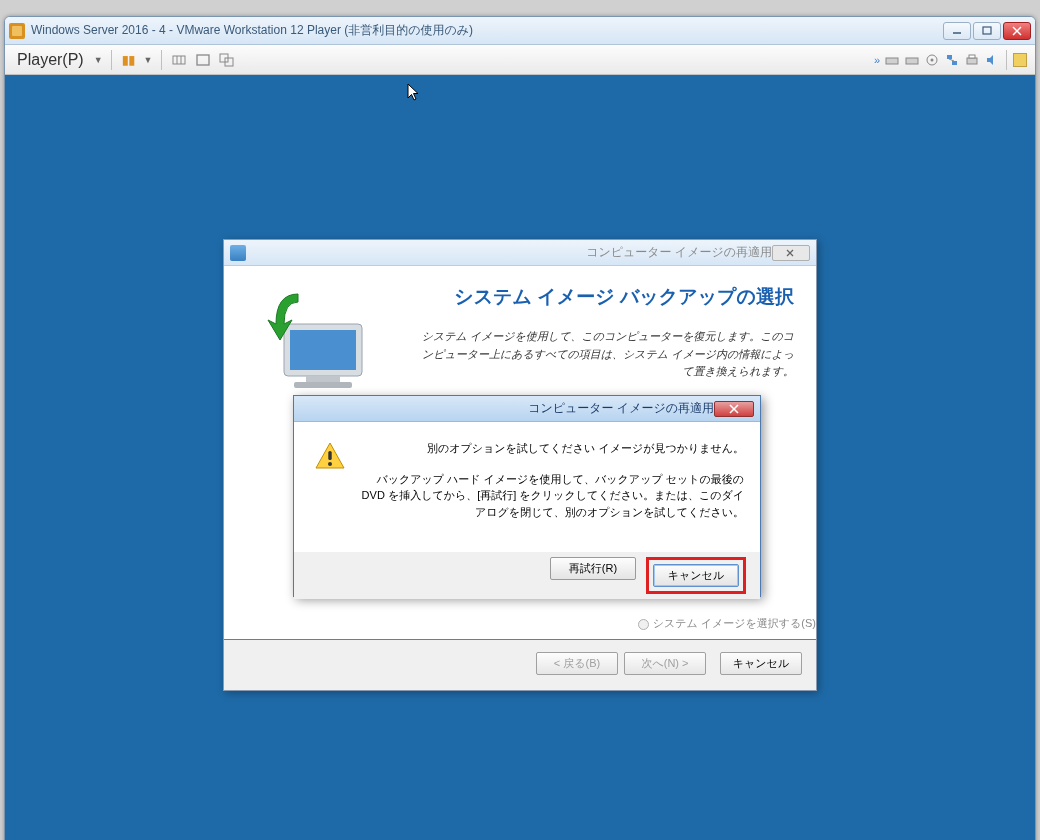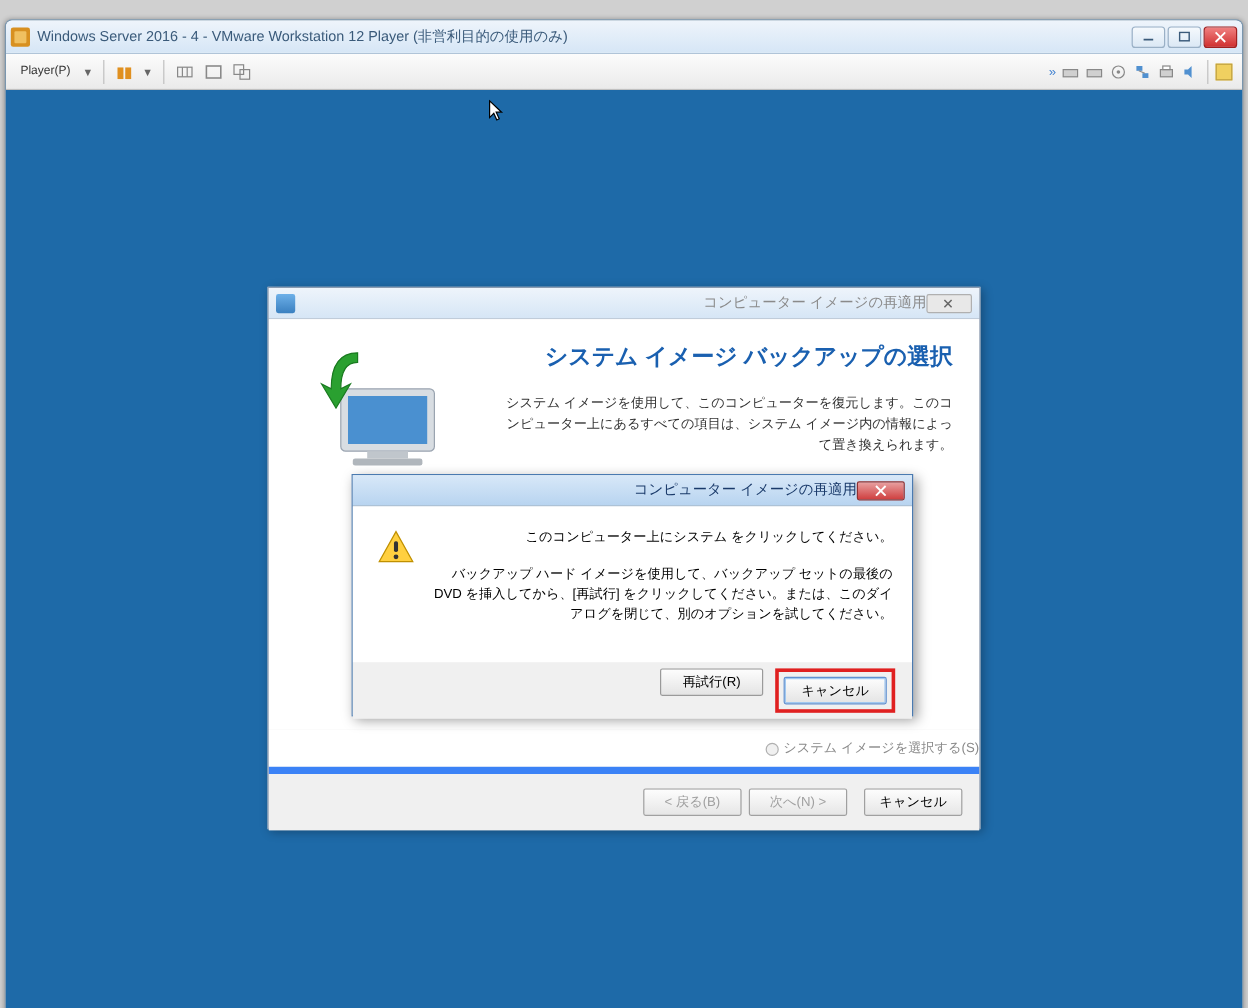--- a/index.html
+++ b/index.html
@@ -63,21 +63,21 @@
     
     .vmware-toolbar {
       height: 30px;
       background: linear-gradient(#fcfcfc, #eaeaea);
       border-bottom: 1px solid #c0c0c0;
       display: flex;
       align-items: center;
       padding: 0 8px;
       gap: 6px;
     }
-    .tb-player { font-size: 10px; color: #333; padding: 2px 4px; text-align: center; }
+    .tb-player { font-size: 16px; color: #333; padding: 2px 4px; text-align: center; }
     .tb-divider { width: 1px; height: 20px; background: #c0c0c0; margin: 0 2px; }
     .tb-icon {
       width: 18px; height: 18px;
       display: flex; align-items: center; justify-content: center;
       color: #666;
     }
     .tb-pause { color: #e09020; font-weight: bold; }
     .tb-right { margin-left: auto; display: flex; gap: 4px; align-items: center; }
     .tb-small {
       width: 16px; height: 16px;
@@ -133,41 +133,41 @@
       width: 150px; height: 120px;
       flex-shrink: 0;
       position: relative;
     }
     .wizard-text { flex: 1; }
     .wizard-heading {
       font-size: 19px; font-weight: bold; color: #1a60b0;
       margin-bottom: 18px;
     }
     .wizard-para {
-      font-size: 11px; color: #333; line-height: 1.6;
+      font-size: 11px; color: #333; line-height: 1.6; font-style: italic;
     }
     
     .wizard-radio-row {
       padding: 8px 0 8px 88px;
       font-size: 11px;
       color: #8a8a8a;
       background: #fff;
     }
     .radio-circle {
       display: inline-block;
       width: 11px; height: 11px;
       border: 1px solid #b0b0b0;
       border-radius: 50%;
       background: #f0f0f0;
       vertical-align: middle;
       margin-right: 4px;
     }
     
     .wizard-footer {
-      border-top: 6px solid #3b82f6;
+      border-top: 1px solid #3b82f6;
       padding: 12px 14px;
       display: flex; justify-content: flex-end; gap: 6px;
       background: #f0f0f0;
     }
     .wiz-btn {
       min-width: 82px; height: 23px;
       border: 1px solid #a0a0a0;
       background: linear-gradient(#fdfdfd, #e6e6e6);
       font-size: 11px;
       display: flex; align-items: center; justify-content: center;
@@ -389,21 +389,21 @@
       </div>
       <div class="alert-body">
         <div class="warn-icon">
           <svg width="32" height="32" viewBox="0 0 32 32">
             <path d="M16 3 L30 28 L2 28 Z" fill="#ffd040" stroke="#c09000" stroke-width="1"></path>
             <rect x="14.3" y="11" width="3.4" height="9" rx="1.5" fill="#333"></rect>
             <circle cx="16" cy="24" r="2" fill="#333"></circle>
           </svg>
         </div>
         <div class="alert-text">
-          <div class="alert-heading">このコンピューター上にシステム をクリックしてください。</div>
+          <div class="alert-heading">別のオプションを試してください イメージが見つかりません。</div>
           <div>バックアップ ハード イメージを使用して、バックアップ セットの最後の DVD を挿入してから、[再試行] をクリックしてください。または、このダイアログを閉じて、別のオプションを試してください。</div>
         </div>
       </div>
       <div class="alert-footer">
         <div class="alert-btn">再試行(R)</div>
         <div class="highlight-box">
           <div class="alert-btn default">キャンセル</div>
         </div>
       </div>
     </div>

